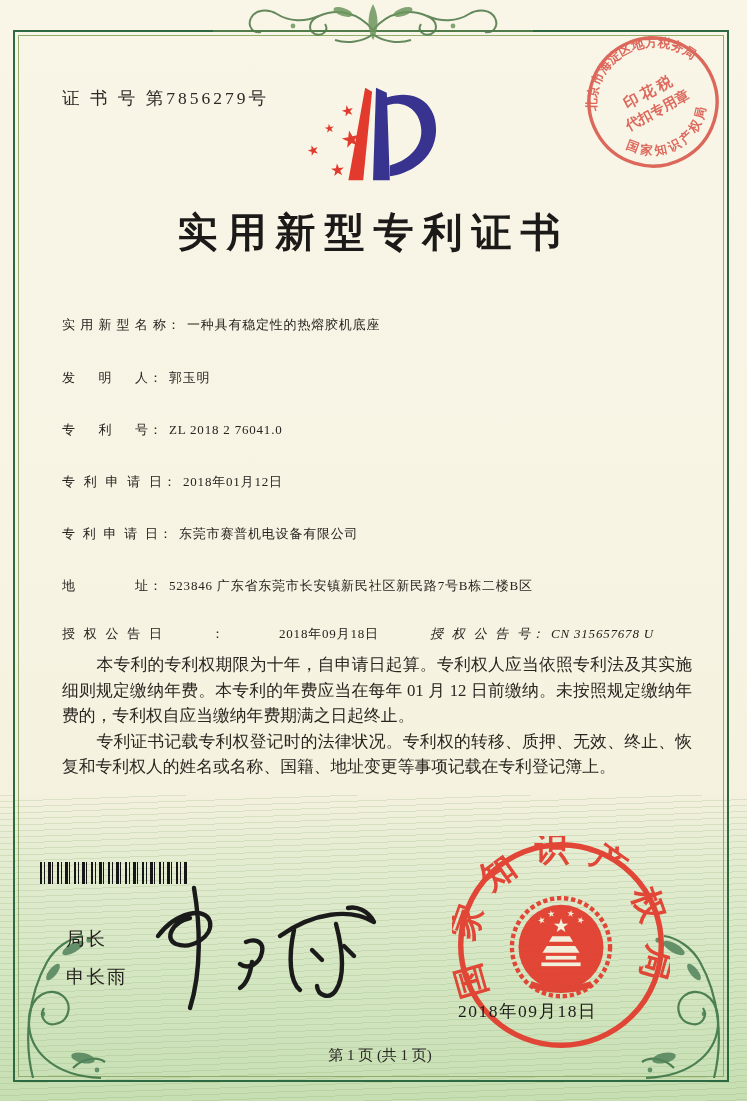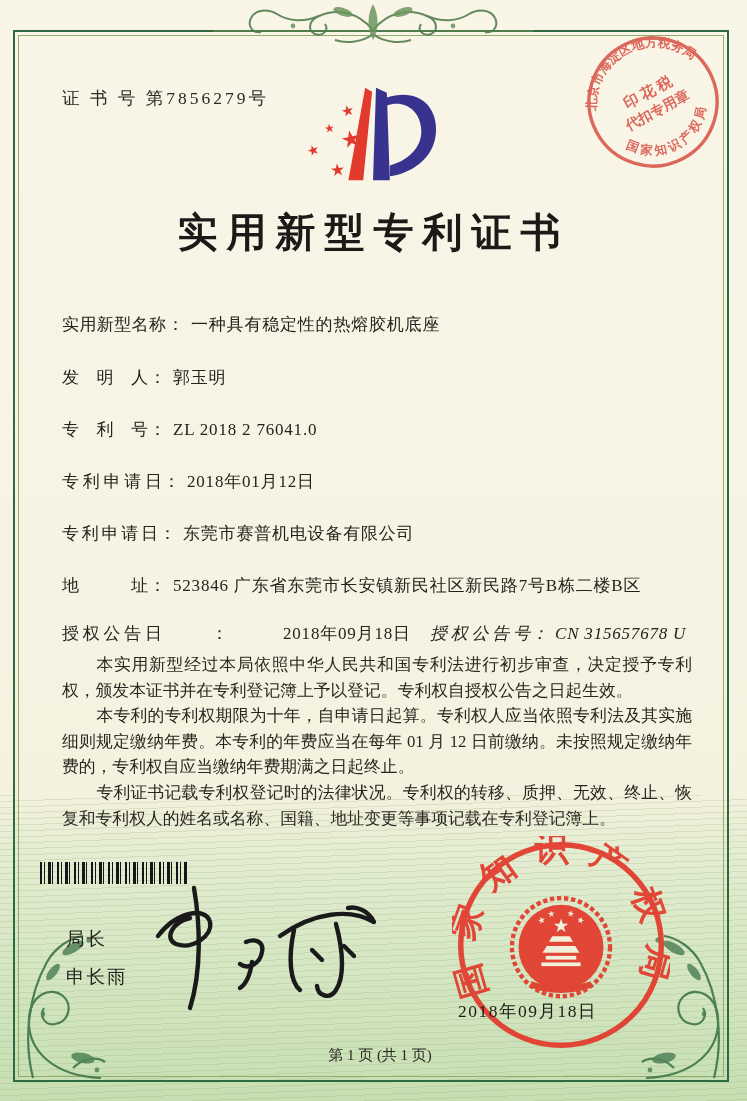--- a/index.html
+++ b/index.html
@@ -22,21 +22,21 @@
     border:1px solid #8fae6e;}
   .ornament-top{position:absolute; left:213px; top:0px; width:320px; height:56px;}
   .corner{position:absolute; width:95px; height:165px;}
   .corner.left{left:13px; top:918px;}
   .corner.right{right:13px; top:918px; transform:scaleX(-1);}
   .cert-number{position:absolute; left:62px; top:86px; font-size:17.5px; letter-spacing:3px; color:#2c2925;}
   .logo{position:absolute; left:286px; top:72px; width:180px; height:128px;}
   .tax-stamp{position:absolute; left:577px; top:26px; width:152px; height:152px; transform:rotate(-28deg); opacity:.88;}
   .title{position:absolute; left:0; right:0; top:205px; text-align:center;
     font-size:40px; font-weight:700; letter-spacing:9px; color:#1c1a18;}
-  .row{position:absolute; left:62px; font-size:17px; line-height:26px; display:flex; align-items:flex-start; color:#26231f;}
+  .row{position:absolute; left:62px; font-size:13px; line-height:26px; display:flex; align-items:flex-start; color:#26231f;}
   .flabel{display:inline-block; text-align:justify; text-align-last:justify; white-space:nowrap;}
   .w2{width:86px}.w3{width:86px}.w4{width:96px}.w5{width:100px}.w6{width:104px}
   .fcolon{margin-left:1px;}
   .fvalue{margin-left:7px; letter-spacing:.8px;}
   .addr-value{width:540px;}
   .grant-pair2{position:absolute; left:368px; top:0; display:flex;font-style:italic;}
   .paras{position:absolute; left:62px; top:652px; width:630px; font-size:16.8px; line-height:25.6px; text-align:justify; color:#2a2620;}
   .paras p{margin:0; text-indent:2.05em;}
   .barcode{position:absolute; left:40px; top:862px; width:148px; height:22px;
     background:repeating-linear-gradient(90deg,#161616 0 2px,transparent 2px 4px,#161616 4px 5px,transparent 5px 8px,#161616 8px 11px,transparent 11px 12px,#161616 12px 13px,transparent 13px 17px);}
@@ -184,21 +184,20 @@
       <span class="fcolon">：</span>
     <span class="fvalue">2018年09月18日</span>
     <span class="grant-pair2">
       <span class="flabel w5">授权公告号</span>
         <span class="fcolon">：</span>
       <span class="fvalue">CN 315657678 U</span>
     </span>
   </div>
 
   <div class="paras">
-    <p>本实用新型经过本局依照中华人民共和国专利法进行初步审查，决定授予专利权，颁发本证书并在专利登记簿上予以登记。专利权自授权公告之日起生效。</p>
     <p>本专利的专利权期限为十年，自申请日起算。专利权人应当依照专利法及其实施细则规定缴纳年费。本专利的年费应当在每年 01 月 12 日前缴纳。未按照规定缴纳年费的，专利权自应当缴纳年费期满之日起终止。</p>
     <p>专利证书记载专利权登记时的法律状况。专利权的转移、质押、无效、终止、恢复和专利权人的姓名或名称、国籍、地址变更等事项记载在专利登记簿上。</p>
   </div>
 
   <div class="barcode"></div>
 
   <div class="signer-title">局长</div>
   <div class="signer-name">申长雨</div>
 
   <svg class="signature" viewBox="0 0 270 142">

